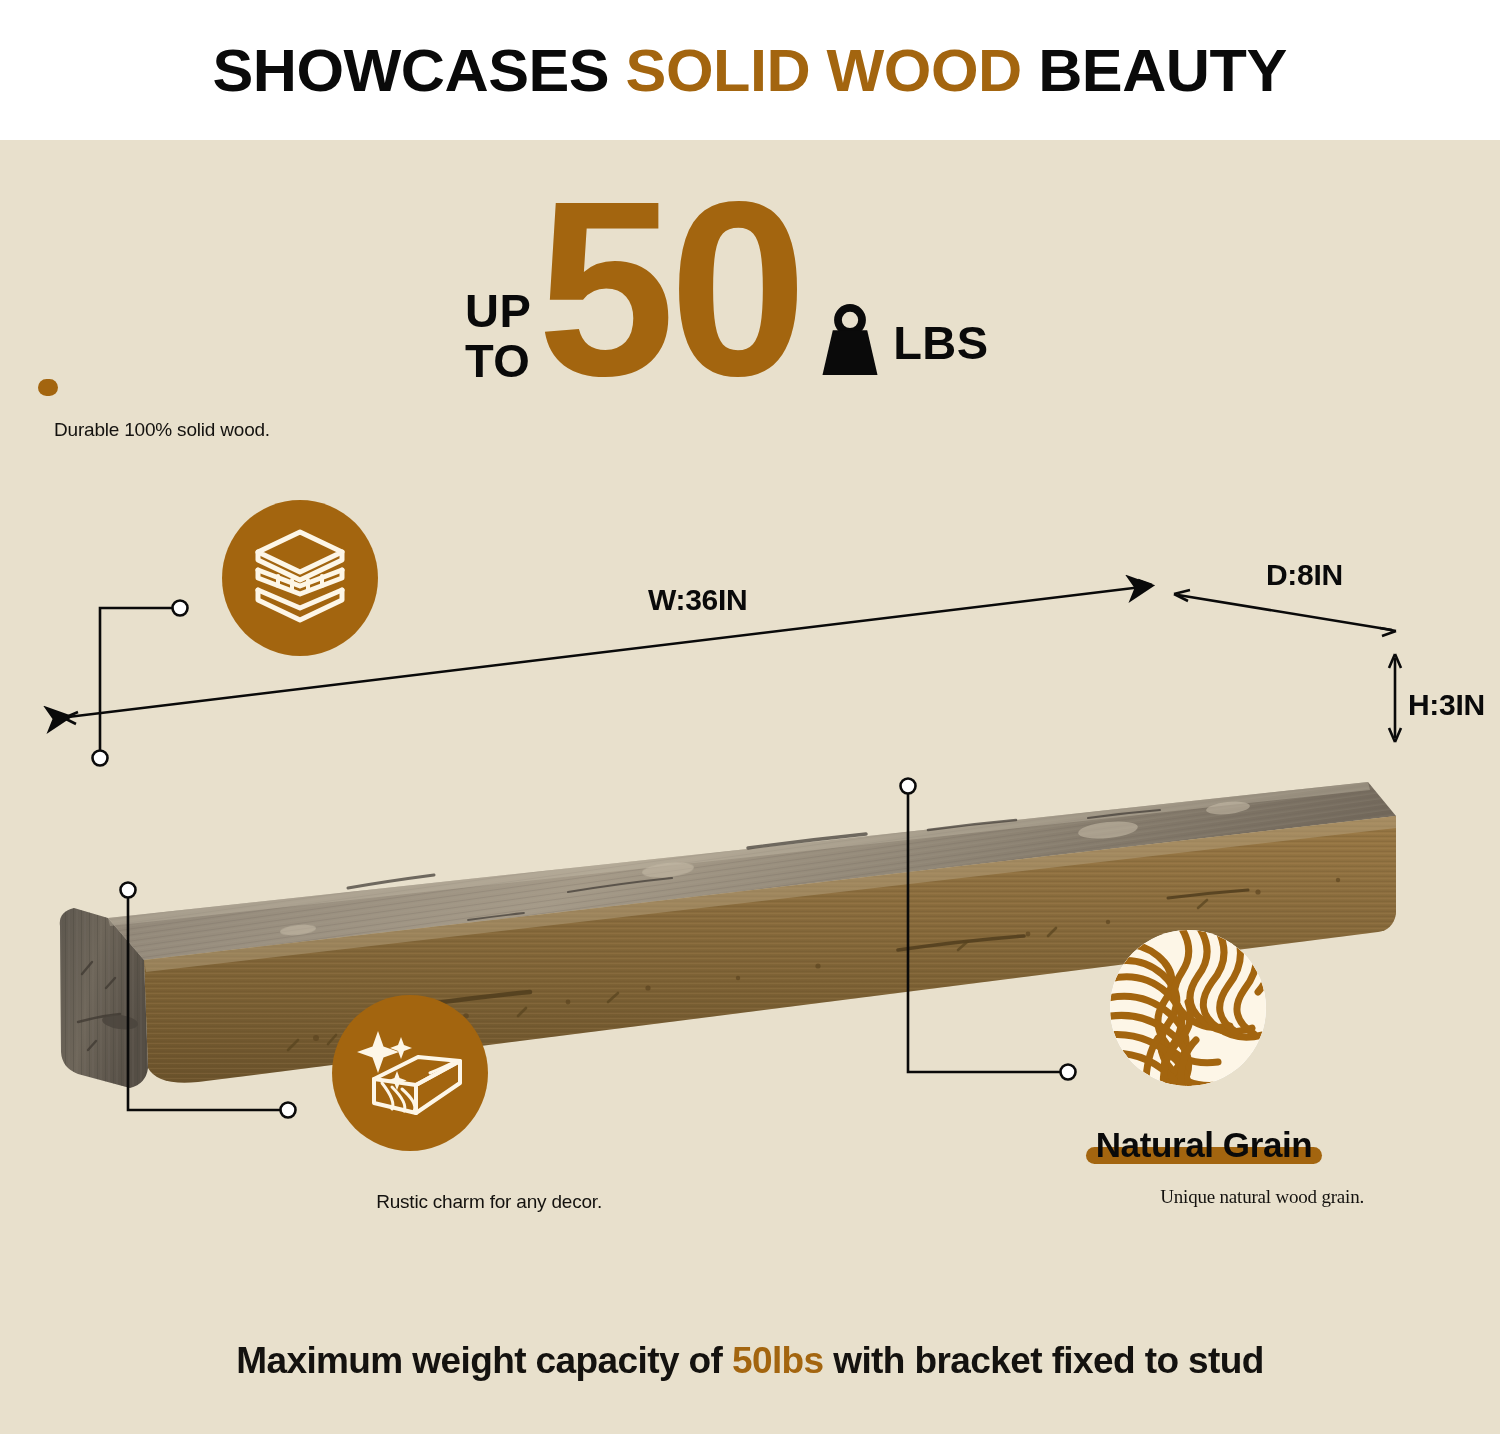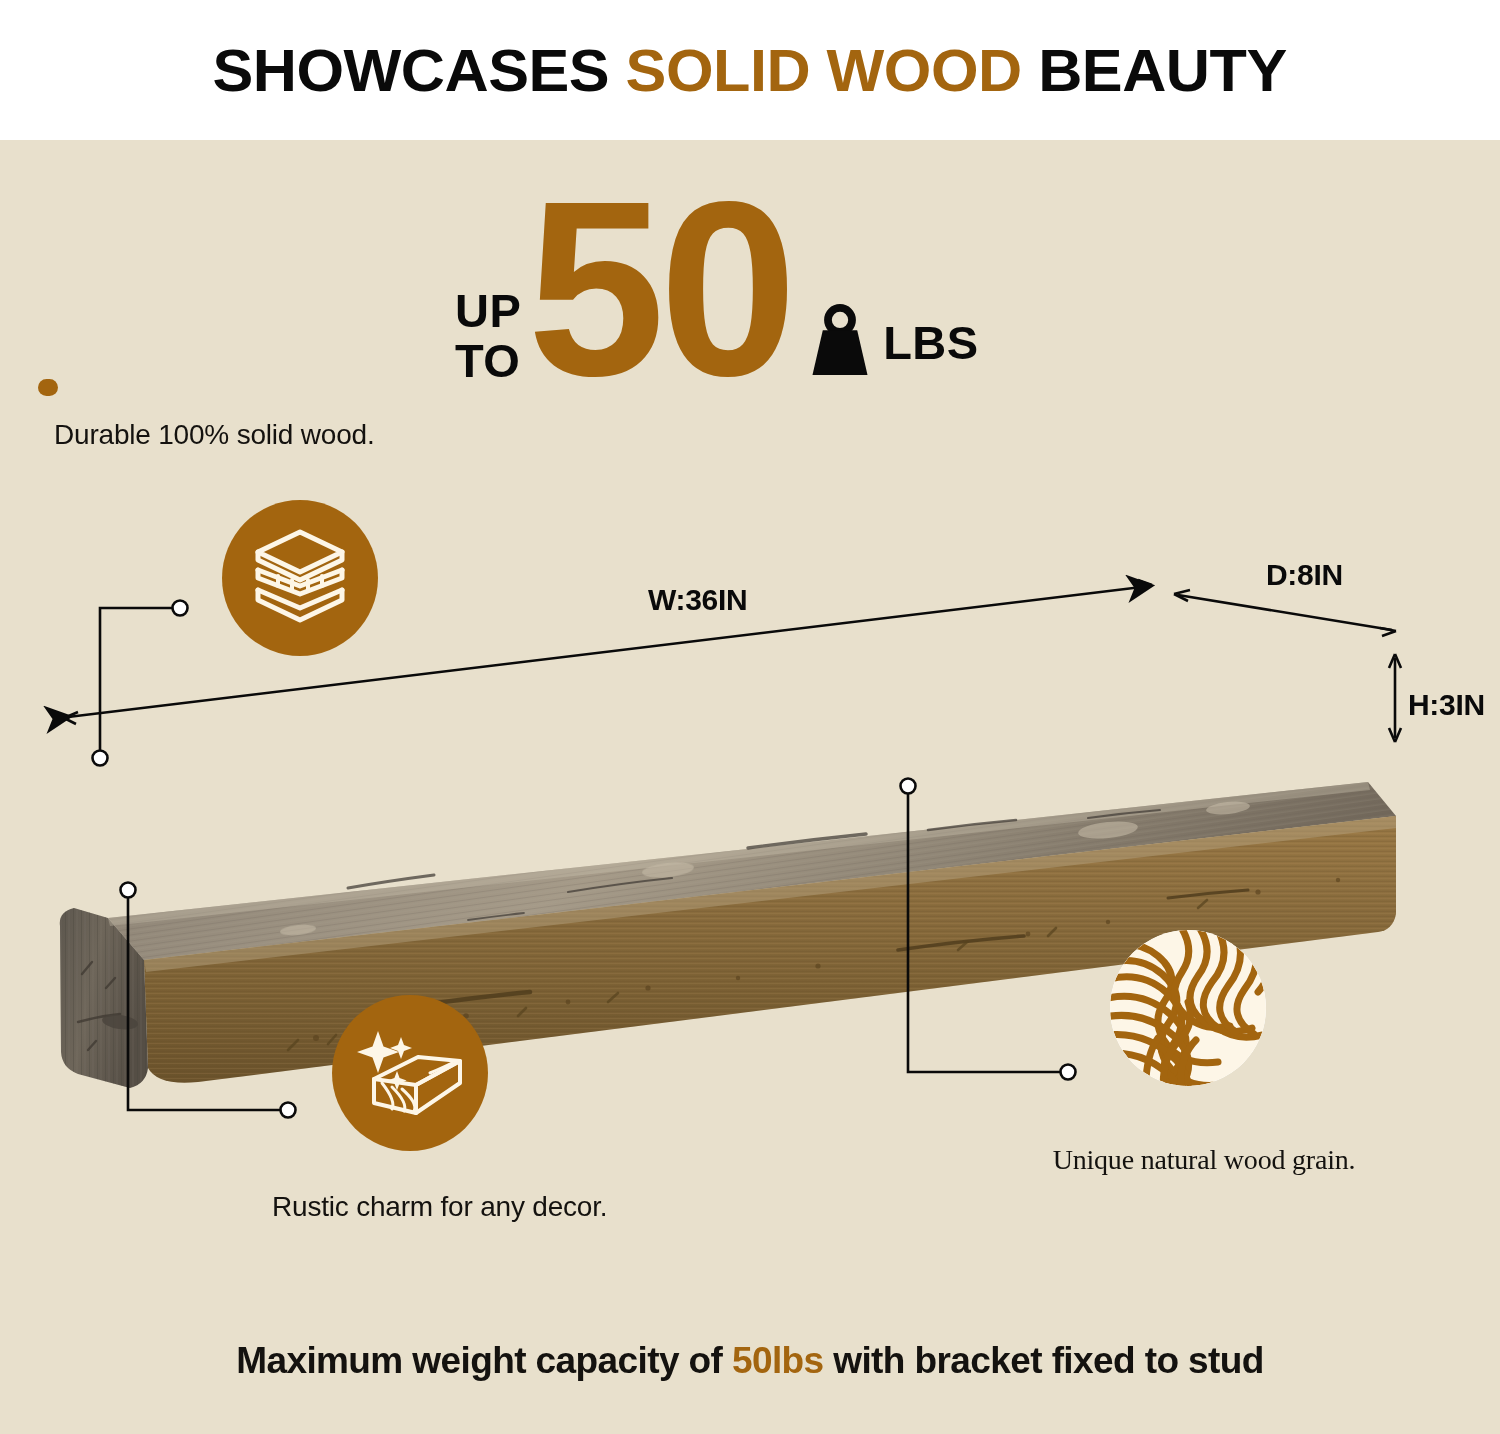--- a/index.html
+++ b/index.html
@@ -62,20 +62,21 @@
   .upto {
     display: flex;
     flex-direction: column;
     font-size: 47px;
     font-weight: 800;
     color: #0a0a0a;
     line-height: 1.06;
     letter-spacing: 0.5px;
     padding-bottom: 6px;
     margin-right: 6px;
+    margin-left: 10px;
   }
   .big-number {
     font-size: 248px;
     font-weight: 800;
     color: #A3650F;
     line-height: 0.82;
     letter-spacing: -6px;
   }
   .lbs-group {
     display: flex;
@@ -112,25 +113,26 @@
   .feature-title {
     position: relative;
     z-index: 1;
     font-size: 35px;
     font-weight: 800;
     color: #0a0a0a;
     letter-spacing: -0.4px;
     white-space: nowrap;
   }
   .feature-sub {
-    font-size: 28px;
+    font-size: 19px;
     font-weight: 400;
     color: #14120f;
     white-space: nowrap;
     letter-spacing: -0.2px;
+    text-align: right;
   }
 
   .icon-circle {
     position: absolute;
     width: 156px; height: 156px;
     border-radius: 50%;
     background: #A3650F;
     display: flex;
     align-items: center;
     justify-content: center;
@@ -427,20 +429,24 @@
             <path d="M138 -8 q20 38 -4 68 q-18 26 10 44"></path>
             <path d="M156 -4 q16 38 -8 66"></path>
             <path d="M54 166 q-4 -36 14 -54 q18 -18 10 -40"></path>
             <path d="M72 168 q-6 -38 14 -58"></path>
             <path d="M36 168 q-2 -40 12 -60"></path>
           </g>
         </g>
       </svg>
     </div>
     <div class="feature" id="feat-natural">
+      <div class="feature-title-wrap">
+        <span class="feature-title-bar"></span>
+        <span class="feature-title">Natural Grain</span>
+      </div>
       <div class="feature-sub">Unique natural wood grain.</div>
     </div>
 
     <div class="dim-label" id="dim-w">W:36IN</div>
     <div class="dim-label" id="dim-d">D:8IN</div>
     <div class="dim-label" id="dim-h">H:3IN</div>
 
     <div class="footer-note">
       <span>Maximum weight capacity of </span><span class="amber">50lbs</span><span> with bracket fixed to stud</span>
     </div>

